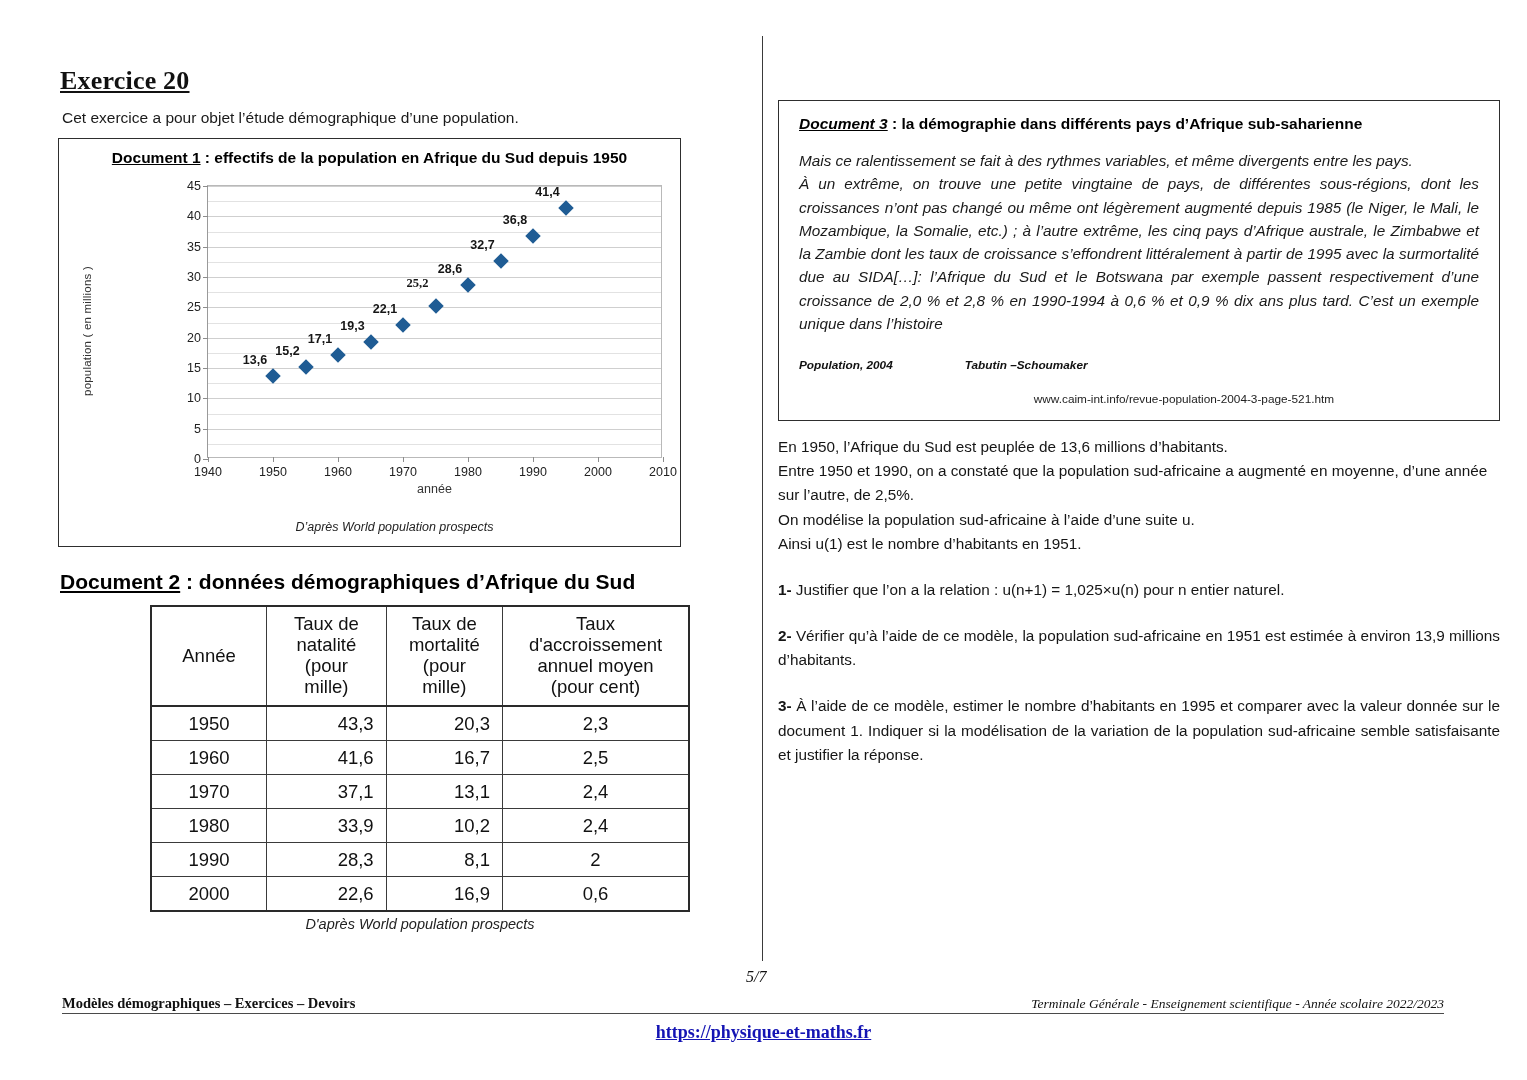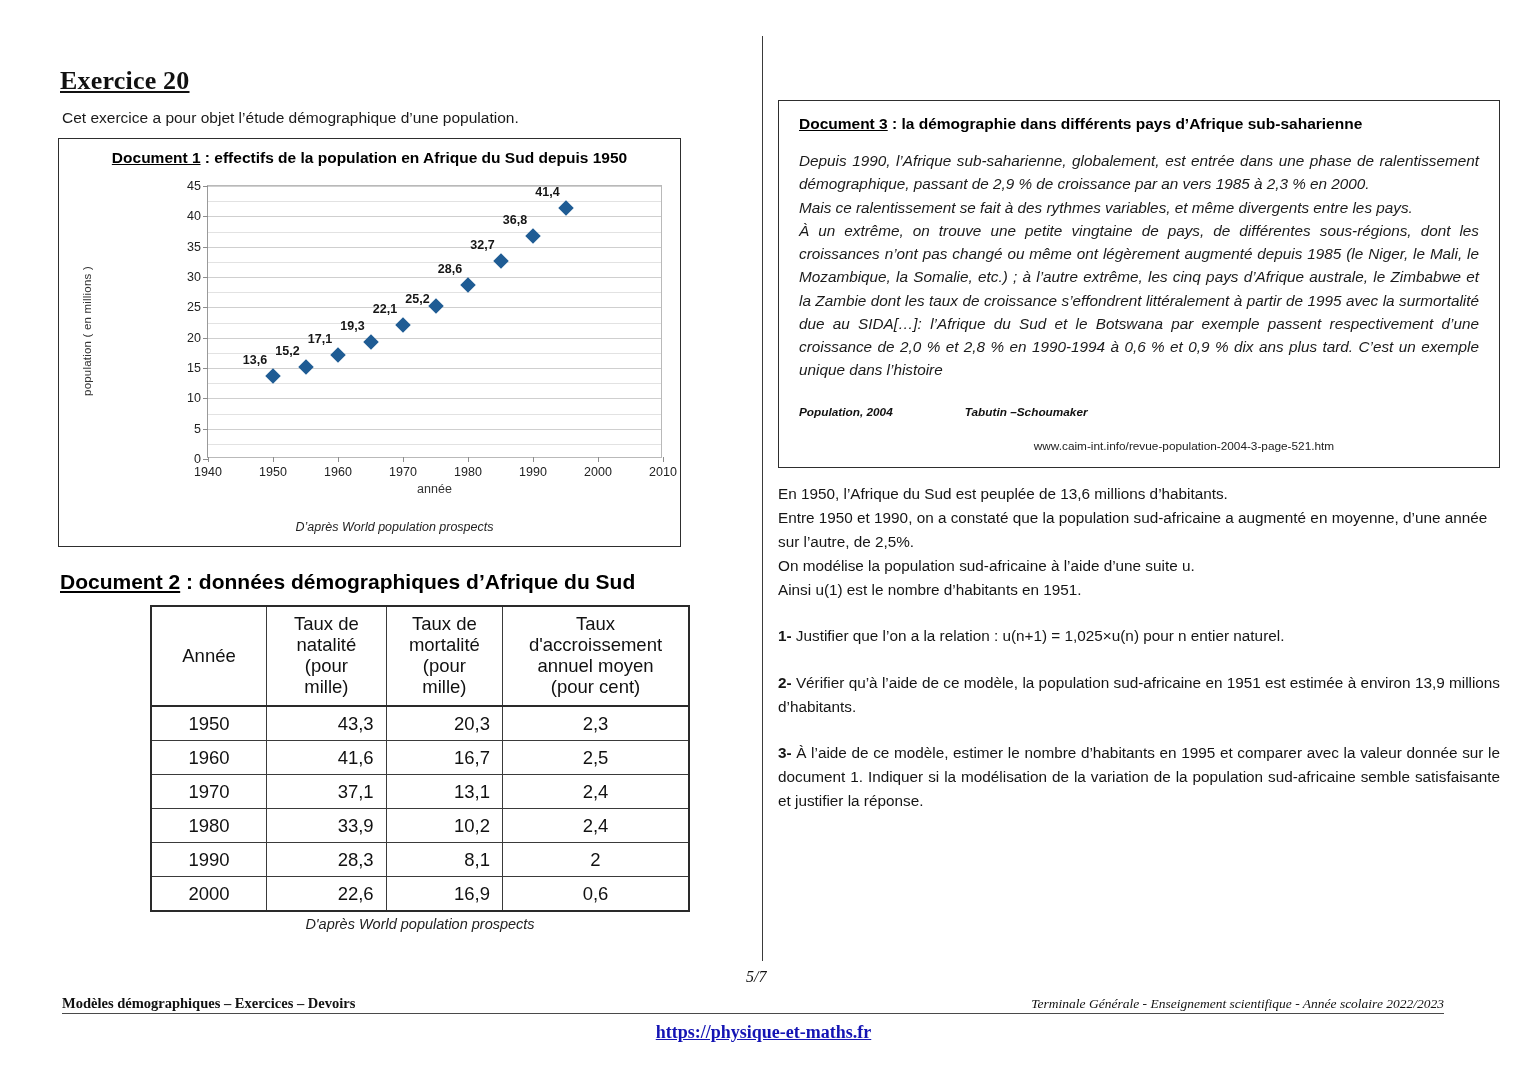--- a/index.html
+++ b/index.html
@@ -246,21 +246,21 @@
     box-sizing: border-box;
     padding: 14px 20px 10px 20px;
     background: #fff;
   }
   .doc3-title {
     font-size: 15.5px;
     font-weight: bold;
     color: #000;
     margin-bottom: 16px;
   }
-  .doc3-title .u { text-decoration: underline; }
+  .doc3-title .u { text-decoration: underline; font-style: italic; }
 
   .doc3-body p {
     font-size: 15.3px;
     font-style: italic;
     line-height: 1.52;
     margin: 0;
     text-align: justify;
     color: #1a1a1a;
   }
 
@@ -426,21 +426,21 @@
             <div class="pt-label" style="left: 47px; top: 174.493px;">13,6</div>
             <div class="pt" style="left: 97.5px; top: 180.787px; background: rgb(31, 92, 148);"></div>
             <div class="pt-label" style="left: 79.5px; top: 164.787px;">15,2</div>
             <div class="pt" style="left: 130px; top: 169.26px; background: rgb(31, 92, 148);"></div>
             <div class="pt-label" style="left: 112px; top: 153.26px;">17,1</div>
             <div class="pt" style="left: 162.5px; top: 155.913px; background: rgb(31, 92, 148);"></div>
             <div class="pt-label" style="left: 144.5px; top: 139.913px;">19,3</div>
             <div class="pt" style="left: 195px; top: 138.927px; background: rgb(31, 92, 148);"></div>
             <div class="pt-label" style="left: 177px; top: 122.927px;">22,1</div>
             <div class="pt" style="left: 227.5px; top: 120.12px; background: rgb(31, 92, 148);"></div>
-            <div class="pt-label" style="left: 209.5px; top: 113px;">25,2</div>
+            <div class="pt-label" style="left: 209.5px; top: 97px; font-family: Liberation Serif, serif;">25,2</div>
             <div class="pt" style="left: 260px; top: 99.4933px; background: rgb(31, 92, 148);"></div>
             <div class="pt-label" style="left: 242px; top: 83.4933px;">28,6</div>
             <div class="pt" style="left: 292.5px; top: 74.62px; background: rgb(31, 92, 148);"></div>
             <div class="pt-label" style="left: 274.5px; top: 58.62px;">32,7</div>
             <div class="pt" style="left: 325px; top: 49.7467px; background: rgb(31, 92, 148);"></div>
             <div class="pt-label" style="left: 307px; top: 33.7467px;">36,8</div>
             <div class="pt" style="left: 357.5px; top: 21.84px; background: rgb(31, 92, 148);"></div>
             <div class="pt-label" style="left: 339.5px; top: 5.84px;">41,4</div>
           </div>
         <div class="xlabel">année</div>
@@ -507,21 +507,20 @@
   </div>
 
   <div class="right-col">
 
     <div class="doc3-box">
       <div class="doc3-title">
         <span class="u">Document 3</span><span> : la démographie dans différents pays d’Afrique sub-saharienne</span>
       </div>
 
       <div class="doc3-body" id="doc3-body">
-          <p>Depuis 1990, l’Afrique sub-saharienne, globalement, est entrée dans une phase de ralentissement démographique, passant de 2,9 % de croissance par an vers 1985 à 2,3 % en 2000.</p>
           <p>Mais ce ralentissement se fait à des rythmes variables, et même divergents entre les pays.</p>
           <p>À un extrême, on trouve une petite vingtaine de pays, de différentes sous-régions, dont les croissances n’ont pas changé ou même ont légèrement augmenté depuis 1985 (le Niger, le Mali, le Mozambique, la Somalie, etc.) ; à l’autre extrême, les cinq pays d’Afrique australe, le Zimbabwe et la Zambie dont les taux de croissance s’effondrent littéralement à partir de 1995 avec la surmortalité due au SIDA[…]: l’Afrique du Sud et le Botswana par exemple passent respectivement d’une croissance de 2,0 % et 2,8 % en 1990-1994 à 0,6 % et 0,9 % dix ans plus tard. C’est un exemple unique dans l’histoire</p>
         </div>
 
       <div class="doc3-credit">
         <span class="line2">
           <span class="pop">Population, 2004</span><span class="tab">Tabutin –Schoumaker</span>
         </span>
       </div>
       <div class="doc3-url">www.caim-int.info/revue-population-2004-3-page-521.htm</div>

